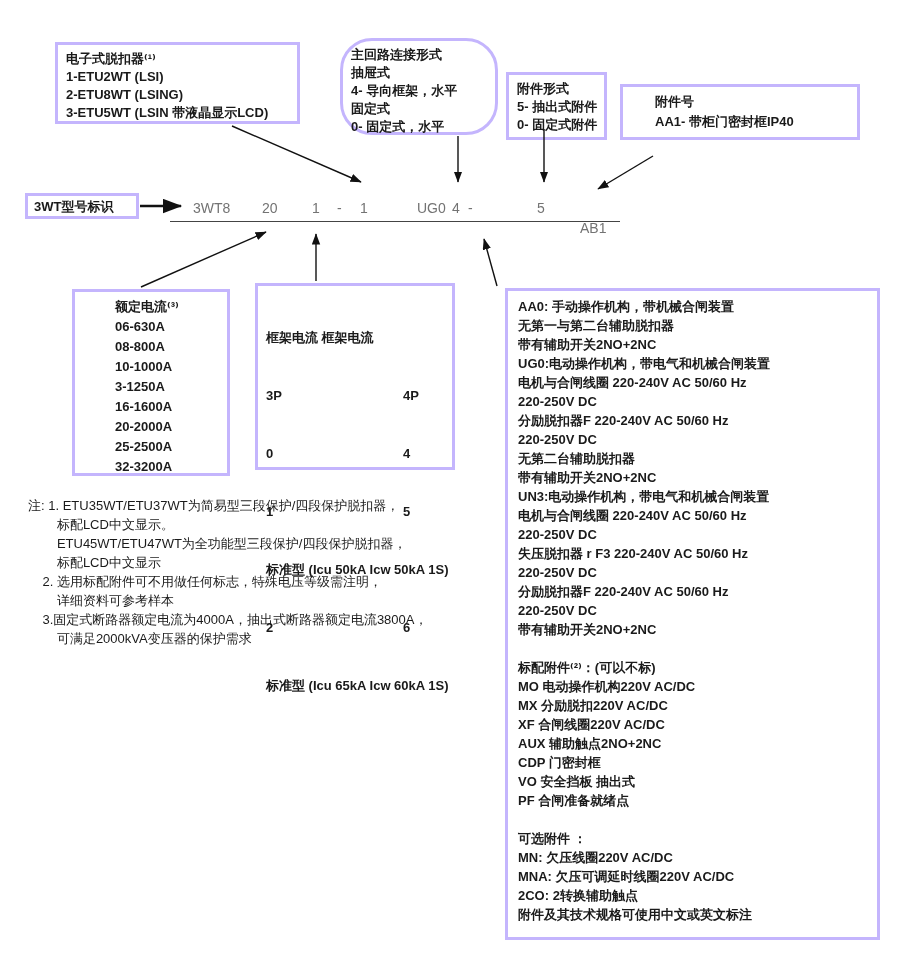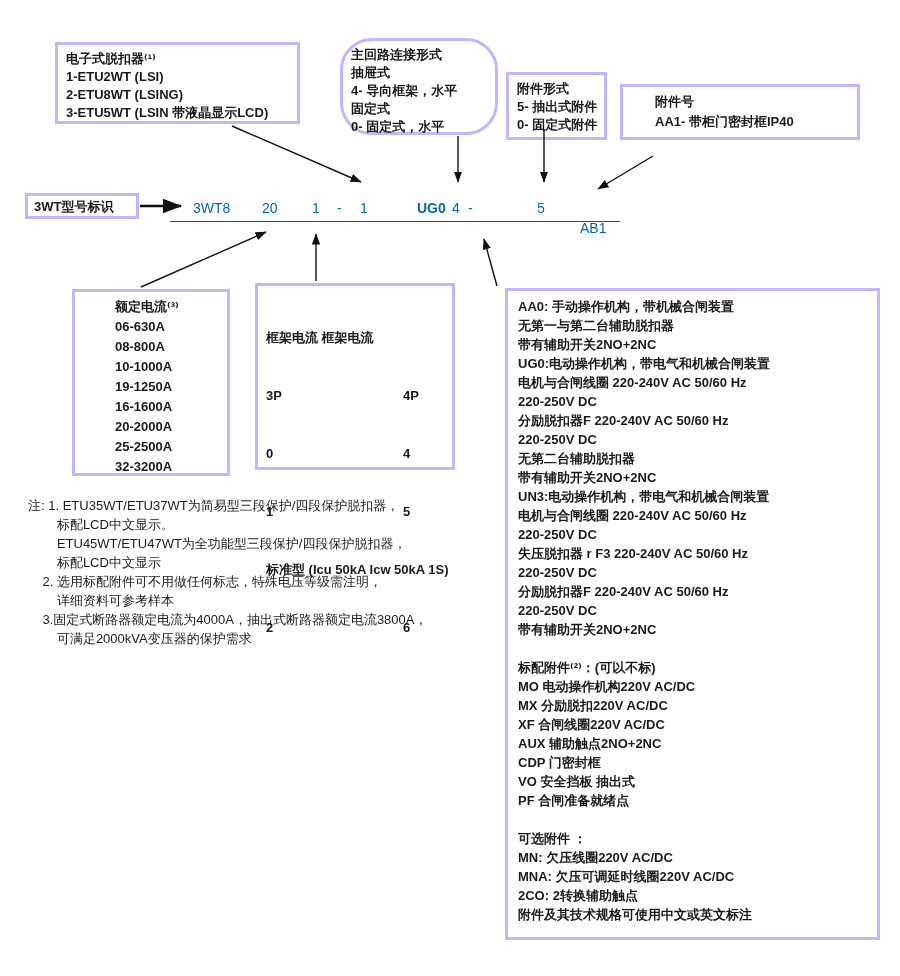--- a/index.html
+++ b/index.html
@@ -5,21 +5,21 @@
   html,body{margin:0;padding:0;background:#ffffff;}
   body{font-family:"Liberation Sans","DejaVu Sans",sans-serif;color:#1a1a1a;}
   #canvas{position:relative;width:900px;height:976px;background:#fff;overflow:hidden;}
   .box{position:absolute;border:3px solid #c4b5fd;background:#fff;padding:5px 8px;
        font-size:13px;line-height:18px;white-space:pre;box-sizing:border-box;font-weight:bold;}
   .box .line{min-height:18px;}
   .tall .line{min-height:19px;line-height:19px;}
   .rated .line{min-height:20px;line-height:20px;}
   .notes{position:absolute;border:none;font-size:13px;line-height:19px;white-space:pre;}
   .notes .line{min-height:19px;}
-  .codeseg{position:absolute;font-size:14px;line-height:18px;color:#0369a1;}
+  .codeseg{position:absolute;font-size:14px;line-height:18px;color:#737373;}
   .underline{position:absolute;border-top:1px solid #444;height:0;}
   .frame-row{display:flex;line-height:22px;min-height:22px;}
   .frame-row .c1{width:137px;display:inline-block;}
   svg.arrows{position:absolute;left:0;top:0;width:900px;height:976px;pointer-events:none;}
   .labelbox{display:flex;}
 </style>
 </head>
 <body>
 
 <div id="canvas">
@@ -35,37 +35,38 @@
   <div class="box labelbox" style="left:25px;top:193px;width:114px;height:26px;padding:2px 6px;">
     <span>3WT型号标识</span>
   </div>
 
   <div>
     <span class="codeseg" style="left:193px;top:199px;">3WT8</span>
     <span class="codeseg" style="left:262px;top:199px;">20</span>
     <span class="codeseg" style="left:312px;top:199px;">1</span>
     <span class="codeseg" style="left:337px;top:199px;">-</span>
     <span class="codeseg" style="left:360px;top:199px;">1</span>
-    <span class="codeseg" style="left:417px;top:199px;font-weight:bold;">UG0</span>
+    <span class="codeseg" style="left:417px;top:199px;">UG0</span>
     <span class="codeseg" style="left:452px;top:199px;">4</span>
     <span class="codeseg" style="left:468px;top:199px;">-</span>
     <span class="codeseg" style="left:537px;top:199px;">5</span>
     <span class="codeseg" style="left:580px;top:199px;margin-top:20px;">AB1</span>
   </div>
   <div class="underline" style="left:170px;top:221px;width:450px;"></div>
 
-  <div class="box rated" style="left:72px;top:289px;width:158px;height:187px;padding-left:40px;"><div class="line">额定电流⁽³⁾</div><div class="line">06-630A</div><div class="line">08-800A</div><div class="line">10-1000A</div><div class="line">19-1250A</div><div class="line">16-1600A</div><div class="line">20-2000A</div><div class="line">25-2500A</div><div class="line">32-3200A</div></div>
+  <div class="box rated" style="left:72px;top:289px;width:158px;height:187px;padding-left:40px;"><div class="line">额定电流⁽³⁾</div><div class="line">06-630A</div><div class="line">08-800A</div><div class="line">10-1000A</div><div class="line">3-1250A</div><div class="line">16-1600A</div><div class="line">20-2000A</div><div class="line">25-2500A</div><div class="line">32-3200A</div></div>
 
   <div class="box" style="left:255px;top:283px;width:200px;height:187px;">
     <div class="frame-row"><span>框架电流 框架电流</span></div>
     <div class="frame-row"><span class="c1">3P</span><span>4P</span></div>
     <div class="frame-row"><span class="c1">0</span><span>4</span></div>
     <div class="frame-row"><span class="c1">1</span><span>5</span></div>
     <div class="frame-row"><span>标准型 (Icu 50kA Icw 50kA 1S)</span></div>
     <div class="frame-row"><span class="c1">2</span><span>6</span></div>
+    <div class="frame-row"><span>标准型 (Icu 65kA Icw 60kA 1S)</span></div>
   </div>
 
   <div class="box tall" style="left:505px;top:288px;width:375px;height:652px;padding:6px 10px;"><div class="line">AA0: 手动操作机构，带机械合闸装置</div><div class="line">无第一与第二台辅助脱扣器</div><div class="line">带有辅助开关2NO+2NC</div><div class="line">UG0:电动操作机构，带电气和机械合闸装置</div><div class="line">电机与合闸线圈 220-240V AC 50/60 Hz</div><div class="line">220-250V DC</div><div class="line">分励脱扣器F 220-240V AC 50/60 Hz</div><div class="line">220-250V DC</div><div class="line">无第二台辅助脱扣器</div><div class="line">带有辅助开关2NO+2NC</div><div class="line">UN3:电动操作机构，带电气和机械合闸装置</div><div class="line">电机与合闸线圈 220-240V AC 50/60 Hz</div><div class="line">220-250V DC</div><div class="line">失压脱扣器 r F3 220-240V AC 50/60 Hz</div><div class="line">220-250V DC</div><div class="line">分励脱扣器F 220-240V AC 50/60 Hz</div><div class="line">220-250V DC</div><div class="line">带有辅助开关2NO+2NC</div><div class="line"></div><div class="line">标配附件⁽²⁾：(可以不标)</div><div class="line">MO 电动操作机构220V AC/DC</div><div class="line">MX 分励脱扣220V AC/DC</div><div class="line">XF 合闸线圈220V AC/DC</div><div class="line">AUX 辅助触点2NO+2NC</div><div class="line">CDP 门密封框</div><div class="line">VO 安全挡板 抽出式</div><div class="line">PF 合闸准备就绪点</div><div class="line"></div><div class="line">可选附件 ：</div><div class="line">MN: 欠压线圈220V AC/DC</div><div class="line">MNA: 欠压可调延时线圈220V AC/DC</div><div class="line">2CO: 2转换辅助触点</div><div class="line">附件及其技术规格可使用中文或英文标注</div></div>
 
   <div class="notes" style="left:28px;top:496px;width:480px;"><div class="line">注: 1. ETU35WT/ETU37WT为简易型三段保护/四段保护脱扣器，</div><div class="line">        标配LCD中文显示。</div><div class="line">        ETU45WT/ETU47WT为全功能型三段保护/四段保护脱扣器，</div><div class="line">        标配LCD中文显示</div><div class="line">    2. 选用标配附件可不用做任何标志，特殊电压等级需注明，</div><div class="line">        详细资料可参考样本</div><div class="line">    3.固定式断路器额定电流为4000A，抽出式断路器额定电流3800A，</div><div class="line">        可满足2000kVA变压器的保护需求</div></div>
 
   <svg class="arrows" viewBox="0 0 900 976">
     <defs>
       <marker id="ah" markerWidth="10" markerHeight="8" refX="7.5" refY="3" orient="auto">
         <path d="M0,0 L8,3 L0,6 Z" fill="#111"></path>

